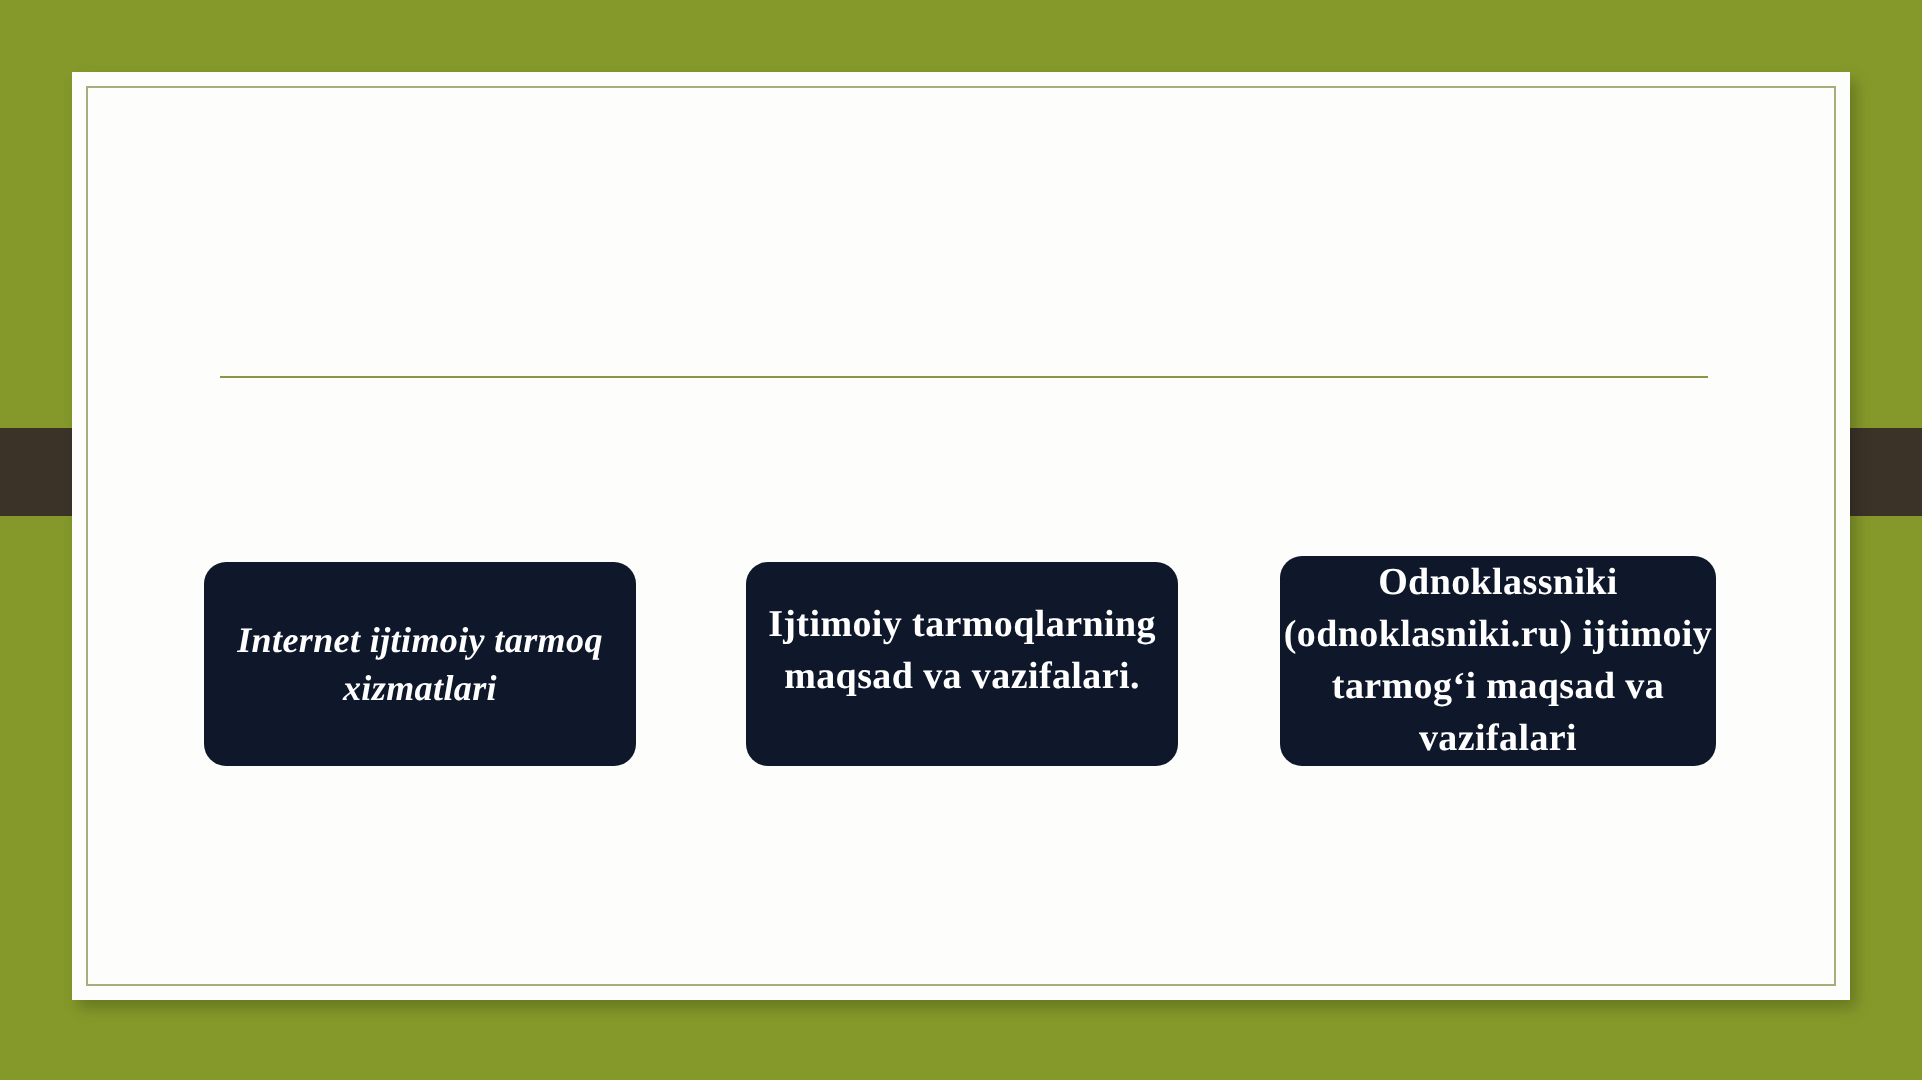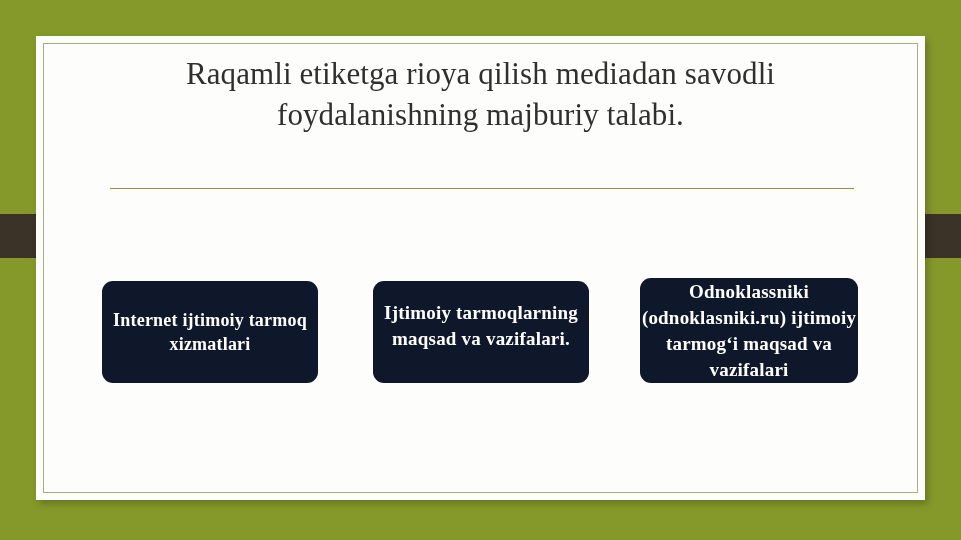--- a/index.html
+++ b/index.html
@@ -86,20 +86,21 @@
     font-weight: bold;
     letter-spacing: 0.2px;
   }
 
   
   #box-1 {
     left: 66px;
     top: 245px;
     width: 216px;
     height: 102px;
+    font-style: italic;
   }
   #box-1 .gbox-text {
     font-size: 18px;
     line-height: 24px;
   }
 
   
   #box-2 {
     left: 337px;
     top: 245px;
@@ -144,24 +145,20 @@
 <body>
 
 <div id="slide">
 
   <div id="tab-left" class="side-tab"></div>
   <div id="tab-right" class="side-tab"></div>
 
   <div id="panel">
     <div id="panel-inner-border"></div>
 
-    <div id="title">
-      <div>Raqamli etiketga rioya qilish mediadan savodli</div>
-      <div>foydalanishning majburiy talabi.</div>
-    </div>
 
     <div id="divider"></div>
 
     <div id="box-1" class="gbox">
       <div class="gbox-text">Internet ijtimoiy tarmoq xizmatlari</div>
     </div>
 
     <div id="box-2" class="gbox">
       <div class="gbox-text">Ijtimoiy tarmoqlarning maqsad va vazifalari.</div>
     </div>

